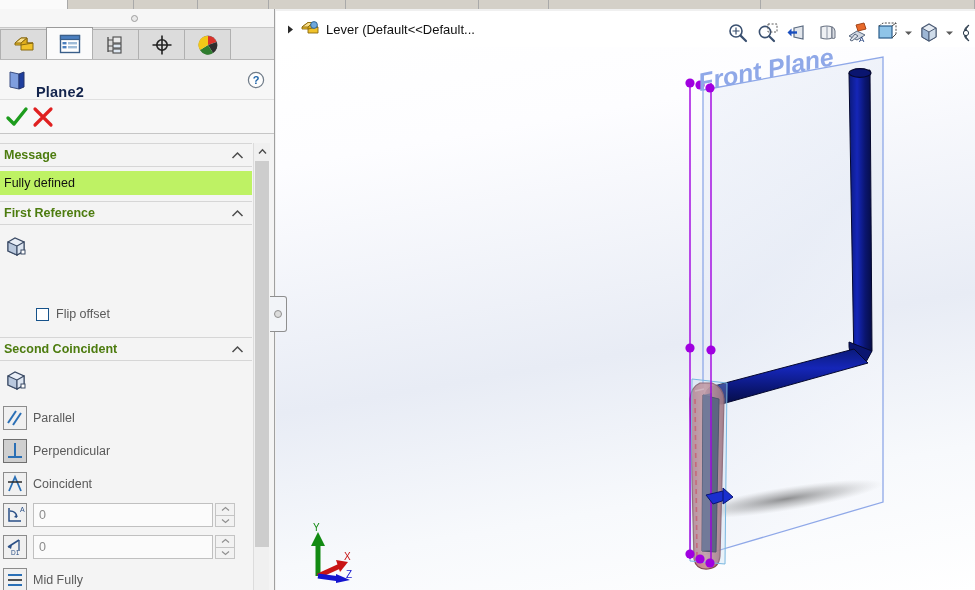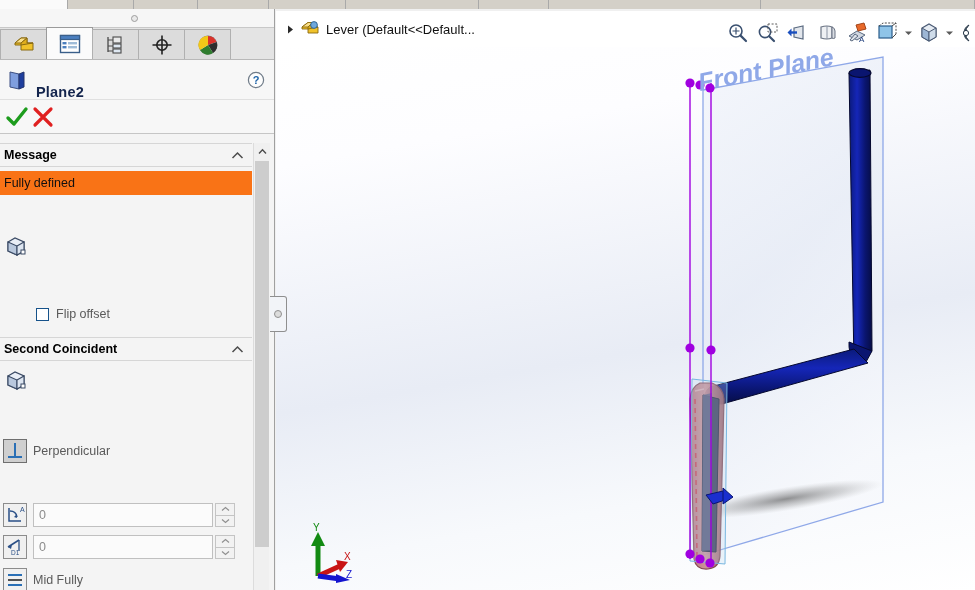--- a/index.html
+++ b/index.html
@@ -81,30 +81,30 @@
 
   
   .section-header {
     position: absolute; left: 0; width: 252px; height: 24px;
     background: #f4f4f4;
     border-top: 1px solid #d6d6d6;
     border-bottom: 1px solid #d6d6d6;
     display: flex; align-items: center;
   }
   .section-header .sh-label {
-    font-weight: bold; font-size: 12.5px; color: #000000; padding-left: 4px;
+    font-weight: bold; font-size: 12.5px; color: #4d7c0f; padding-left: 4px;
   }
   .section-header .chev {
     position: absolute; right: 8px; top: 6px; width: 13px; height: 11px;
   }
 
   
   #msg-bar {
     position: absolute; left: 0; top: 162px; width: 252px; height: 24px;
-    background: #f97316;
+    background: #bef264;
     display: flex; align-items: center;
     padding-left: 4px;
     font-size: 12.5px; color: #101010;
   }
 
   
   .ref-row { position: absolute; left: 0; width: 252px; display: flex; align-items: center; }
   .row-icon {
     width: 26px; height: 26px; margin-left: 3px; margin-right: 6px;
     display: flex; align-items: center; justify-content: center; flex: none;
@@ -331,20 +331,28 @@
   <div class="section-header" style="top:134px">
     <span class="sh-label">Message</span>
     <span class="chev">
       <svg width="13" height="11" viewBox="0 0 13 11">
           <path d="M1.5 8 L6.5 3 L11.5 8" fill="none" stroke="#4d4d4d" stroke-width="1.5"></path>
         </svg>
     </span>
   </div>
   <div id="msg-bar">Fully defined</div>
 
+  <div class="section-header" style="top:192px">
+    <span class="sh-label">First Reference</span>
+    <span class="chev">
+      <svg width="13" height="11" viewBox="0 0 13 11">
+          <path d="M1.5 8 L6.5 3 L11.5 8" fill="none" stroke="#4d4d4d" stroke-width="1.5"></path>
+        </svg>
+    </span>
+  </div>
 
   <div class="ref-row" style="top:223px; height:30px">
     <span class="row-icon">
       <svg width="24" height="24" viewBox="0 0 24 24">
         <path d="M4 7 L11 3 L20 7 L20 16 L13 20 L4 16 Z" fill="#e9eef6" stroke="#3a4a64" stroke-width="1.2"></path>
         <path d="M4 7 L13 11 L13 20 L4 16 Z" fill="#b9c8dd" stroke="#3a4a64" stroke-width="1.1"></path>
         <path d="M13 11 L20 7 L20 16 L13 20 Z" fill="#dde5f0" stroke="#3a4a64" stroke-width="1.1"></path>
         <rect x="17" y="15" width="4" height="4" fill="#fff" stroke="#3a4a64" stroke-width="1"></rect>
       </svg>
     </span>
@@ -377,31 +385,49 @@
         <path d="M13 11 L20 7 L20 16 L13 20 Z" fill="#dde5f0" stroke="#3a4a64" stroke-width="1.1"></path>
         <rect x="17" y="15" width="4" height="4" fill="#fff" stroke="#3a4a64" stroke-width="1"></rect>
       </svg>
     </span>
   </div>
   <div class="sel-box" id="second-ref-box">
     <span class="swatch"></span>
     <span class="sel-text">Right Plane</span>
   </div>
 
+  <div class="ref-row" style="top:396px; height:26px">
+    <span class="row-icon boxed">
+      <svg width="20" height="20" viewBox="0 0 20 20">
+        <path d="M3 15 L11 3" stroke="#2a6fb5" stroke-width="2"></path>
+        <path d="M8 17 L16 5" stroke="#2a6fb5" stroke-width="2"></path>
+      </svg>
+    </span>
+    <span class="row-label">Parallel</span>
+  </div>
 
   <div class="ref-row" style="top:429px; height:26px">
     <span class="row-icon boxed" style="background:#cfcfcf;border-color:#6f6f6f">
       <svg width="20" height="20" viewBox="0 0 20 20">
         <path d="M10 2 L10 16" stroke="#2a6fb5" stroke-width="2"></path>
         <path d="M3 16 L17 16" stroke="#2a6fb5" stroke-width="2"></path>
       </svg>
     </span>
     <span class="row-label">Perpendicular</span>
   </div>
 
+  <div class="ref-row" style="top:462px; height:26px">
+    <span class="row-icon boxed">
+      <svg width="20" height="20" viewBox="0 0 20 20">
+        <path d="M4 17 L10 3 L16 17" fill="none" stroke="#2a6fb5" stroke-width="1.8"></path>
+        <path d="M3 8 L17 8" stroke="#2a2a2a" stroke-width="1.5"></path>
+      </svg>
+    </span>
+    <span class="row-label">Coincident</span>
+  </div>
 
   <div class="num-row" style="top:493px; height:26px">
     <span class="row-icon boxed">
       <svg width="20" height="20" viewBox="0 0 20 20">
         <path d="M4 3 L4 16 L16 16" fill="none" stroke="#2a4f86" stroke-width="1.5"></path>
         <path d="M5 6 Q11 6 12 12" fill="none" stroke="#2a4f86" stroke-width="1.5"></path>
         <path d="M9 12 L12 13 L11.5 9.6 Z" fill="#2a4f86"></path>
         <text x="15" y="7" font-size="7" fill="#2a4f86" font-family="Liberation Sans, sans-serif">A</text>
       </svg>
     </span>

